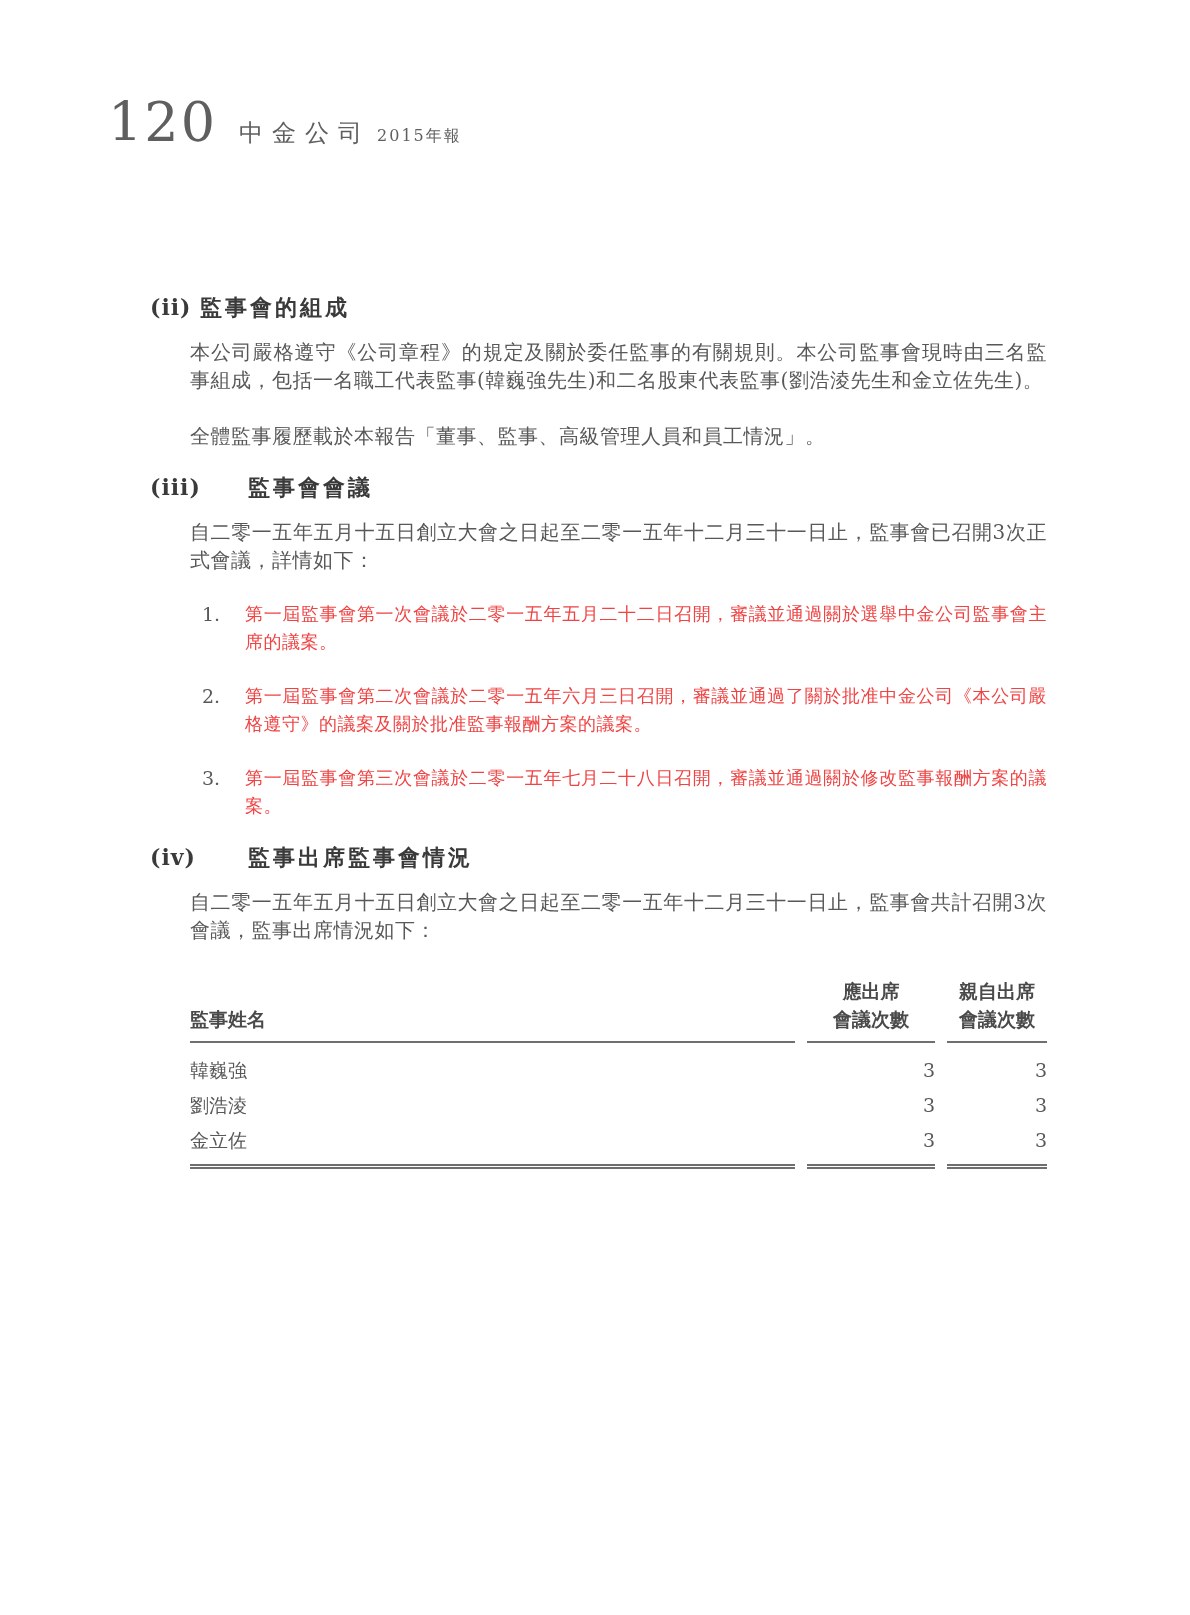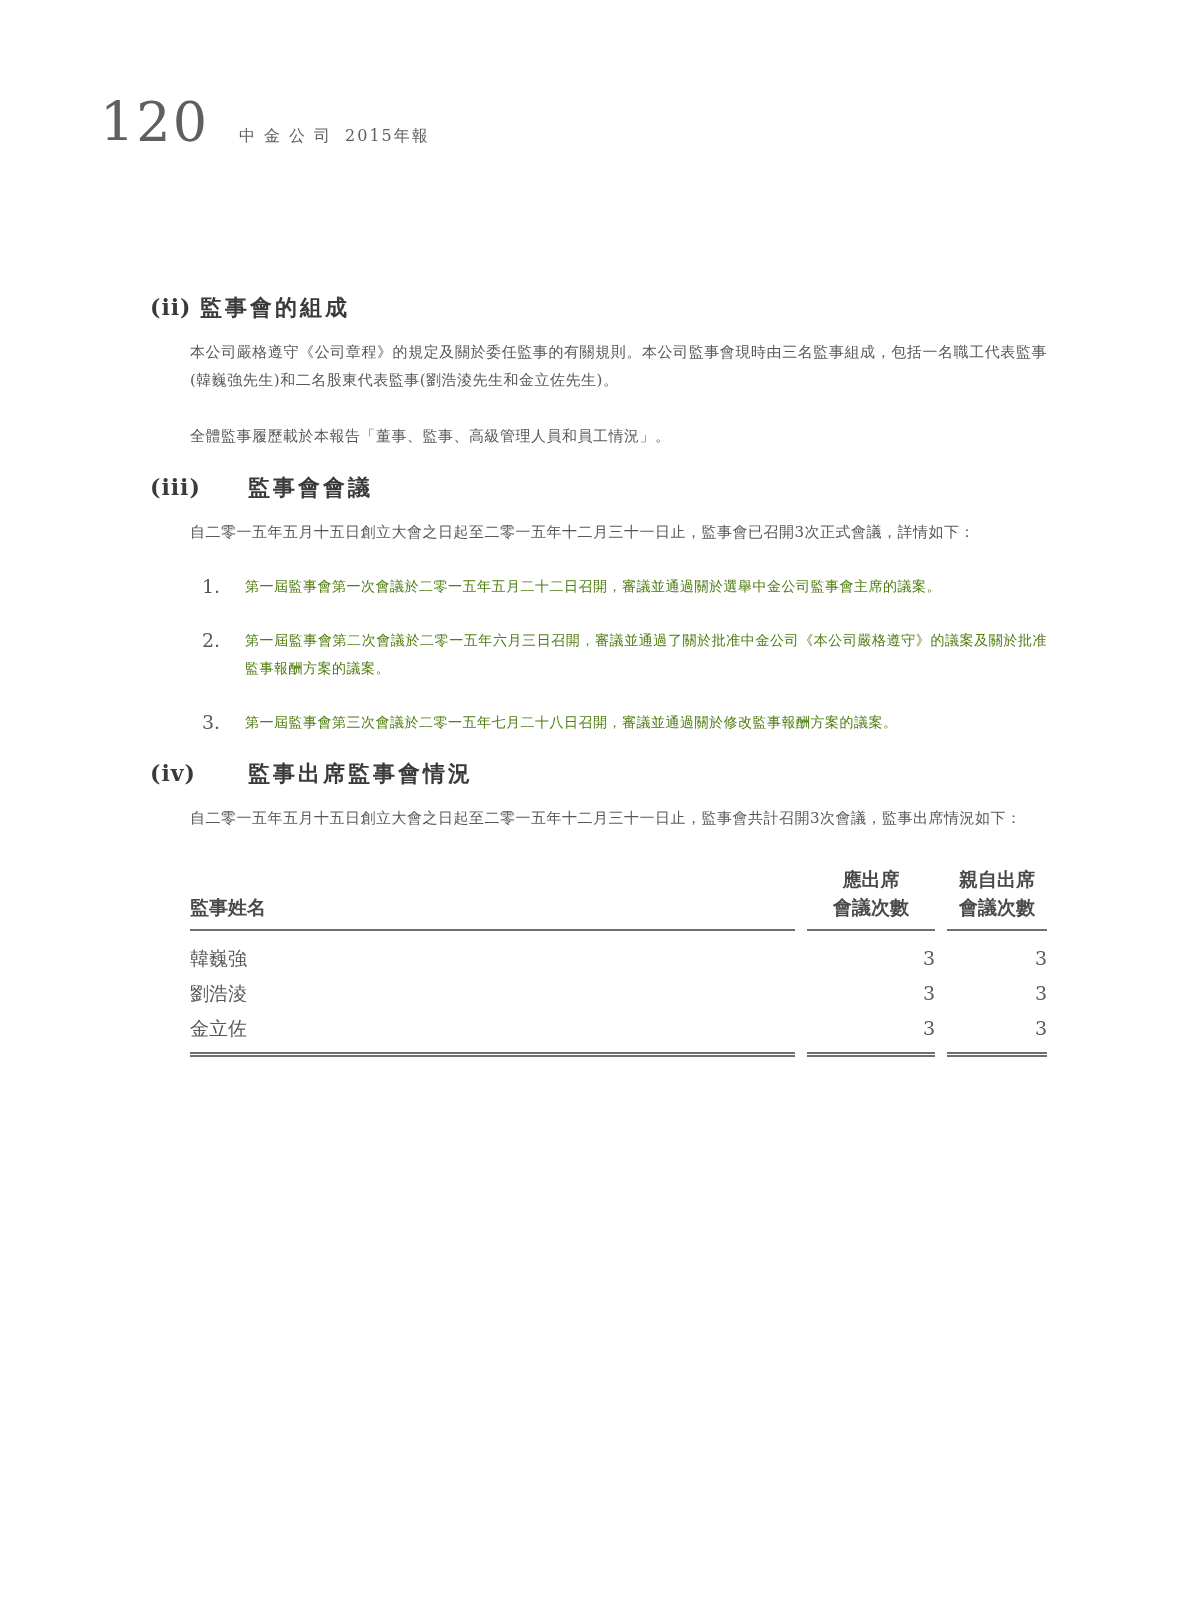--- a/index.html
+++ b/index.html
@@ -11,34 +11,34 @@
     background: #ffffff;
     font-family: "DejaVu Serif", "Liberation Serif", serif;
     color: #565656;
     overflow: hidden;
   }
 
   
   .pagehead {
     position: absolute;
     top: 96px;
-    left: 100px;
+    left: 108px;
     display: flex;
     align-items: baseline;
     color: #5f5f5f;
   }
   .pagehead .pagenum {
     font-size: 54px;
     line-height: 1;
     font-weight: 400;
     letter-spacing: 2px;
   }
   .pagehead .runtitle {
-    margin-left: 30px;
-    font-size: 16px;
+    margin-left: 22px;
+    font-size: 24px;
     letter-spacing: 9px;
     font-family: Liberation Mono, monospace;
   }
   .pagehead .runyear {
     margin-left: 6px;
     font-size: 16px;
     letter-spacing: 2px;
   }
 
   
@@ -59,21 +59,21 @@
   }
   .sec-heading .sec-label {
     width: 50px;
     flex: 0 0 50px;
     letter-spacing: 1px;
   }
   .sec-heading .sec-title { letter-spacing: 3px; }
 
   .body-text {
     margin: 0 0 0 40px;
-    font-size: 15px;
+    font-size: 20px;
     line-height: 28px;
     text-align: justify;
     letter-spacing: 0.5px;
     color: #585858;
   }
   .mt14 { margin-top: 14px; }
   .mt20 { margin-top: 20px; gap: 48px; }
   .mt26 { margin-top: 26px; }
   .mt28 { margin-top: 28px; }
 
@@ -85,25 +85,25 @@
   .num-item .marker {
     flex: 0 0 55px;
     padding-left: 12px;
     box-sizing: border-box;
     font-size: 19px;
     line-height: 28px;
     color: #585858;
   }
   .num-item .itext {
     flex: 1 1 auto;
-    font-size: 14px;
+    font-size: 18px;
     line-height: 28px;
     text-align: justify;
     letter-spacing: 0.5px;
-    color: #4d7c0f;
+    color: #ef4444;
   }
 
   
   .att-table {
     margin: 33px 0 0 40px;
     width: 857px;
     border-collapse: collapse;
     table-layout: fixed;
     font-size: 19px;
     color: #585858;

